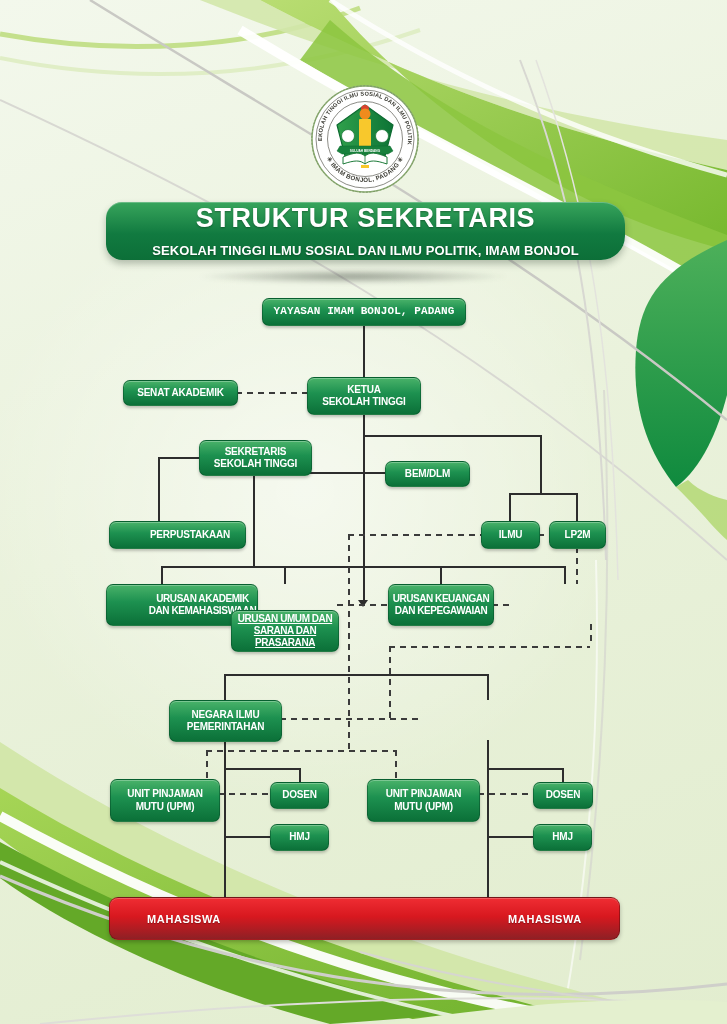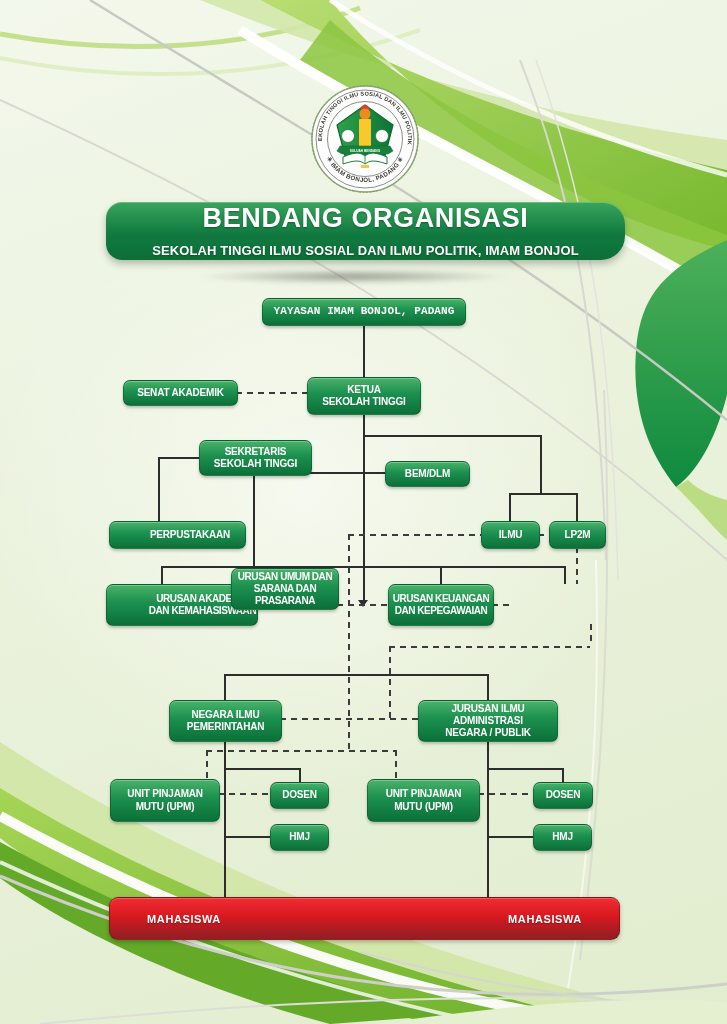--- a/index.html
+++ b/index.html
@@ -128,21 +128,21 @@
       <rect x="49" y="35" width="12" height="34" rx="1" fill="#f8c82c"></rect>
       <path d="M30,62 L80,62 L83,67 L78,70 L32,70 L27,67 Z" fill="#17813c" stroke="#0d6b31" stroke-width="0.5"></path>
       <text x="55" y="67.5" font-size="3.2" font-weight="bold" fill="#ffffff" text-anchor="middle">SULUAH BENDANG</text>
       <path d="M33,73 C45,68 50,68 55,72 C60,68 65,68 77,73 L77,80 C65,76 60,76 55,80 C50,76 45,76 33,80 Z" fill="#ffffff" stroke="#1c7a38" stroke-width="1"></path>
       <path d="M55,72 L55,80" stroke="#1c7a38" stroke-width="0.8"></path>
       <rect x="51" y="81" width="8" height="3" fill="#f8c82c"></rect>
     </svg>
   </div>
 
   <div class="banner">
-    <div class="banner-title">BENDANG ORGANISASI</div>
+    <div class="banner-title">STRUKTUR SEKRETARIS</div>
     <div class="banner-subtitle">SEKOLAH TINGGI ILMU SOSIAL DAN ILMU POLITIK, IMAM BONJOL</div>
   </div>
   <div class="banner-shadow"></div>
 
   <div id="chart">
     <div class="arrow-down"></div>
     <div class="mah-bar">
       <span class="mah-left">MAHASISWA</span>
       <span class="mah-right">MAHASISWA</span>
     </div>
@@ -195,28 +195,26 @@
       <div class="node" style="left: 307px; top: 377px; width: 112px; height: 36px;">KETUA
 SEKOLAH TINGGI</div>
       <div class="node" style="left: 199px; top: 440px; width: 111px; height: 34px;">SEKRETARIS
 SEKOLAH TINGGI</div>
       <div class="node" style="left: 385px; top: 461px; width: 83px; height: 24px;">BEM/DLM</div>
       <div class="node" style="left: 109px; top: 521px; width: 110px; height: 26px; padding-left: 25px;">PERPUSTAKAAN</div>
       <div class="node" style="left: 481px; top: 521px; width: 57px; height: 26px;">ILMU</div>
       <div class="node" style="left: 549px; top: 521px; width: 55px; height: 26px;">LP2M</div>
       <div class="node tight" style="left: 106px; top: 584px; width: 109px; height: 40px; padding-left: 41px;">URUSAN AKADEMIK
 DAN KEMAHASISWAAN</div>
-      <div class="node tight" style="left: 231px; top: 568px; width: 106px; height: 40px;">URUSAN UMUM DAN
+      <div class="node tight" style="left: 231px; top: 610px; width: 106px; height: 40px; text-decoration: underline;">URUSAN UMUM DAN
 SARANA DAN PRASARANA</div>
       <div class="node tight" style="left: 388px; top: 584px; width: 104px; height: 40px;">URUSAN KEUANGAN
 DAN KEPEGAWAIAN</div>
       <div class="node" style="left: 169px; top: 700px; width: 111px; height: 40px;">NEGARA ILMU
 PEMERINTAHAN</div>
-      <div class="node" style="left: 418px; top: 700px; width: 138px; height: 40px;">JURUSAN ILMU ADMINISTRASI
-NEGARA / PUBLIK</div>
       <div class="node" style="left: 110px; top: 779px; width: 108px; height: 41px;">UNIT PINJAMAN
 MUTU (UPM)</div>
       <div class="node" style="left: 270px; top: 782px; width: 57px; height: 25px;">DOSEN</div>
       <div class="node" style="left: 270px; top: 824px; width: 57px; height: 25px;">HMJ</div>
       <div class="node" style="left: 367px; top: 779px; width: 111px; height: 41px;">UNIT PINJAMAN
 MUTU (UPM)</div>
       <div class="node" style="left: 533px; top: 782px; width: 58px; height: 25px;">DOSEN</div>
       <div class="node" style="left: 533px; top: 824px; width: 57px; height: 25px;">HMJ</div>
     </div>
 </div>

